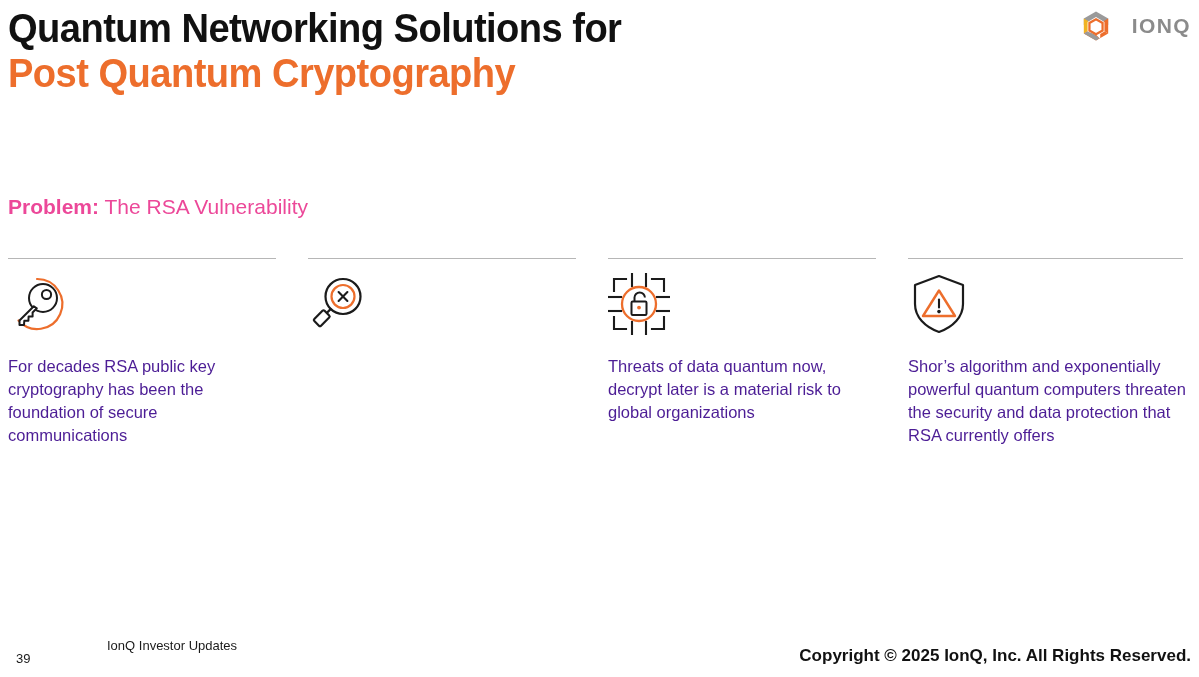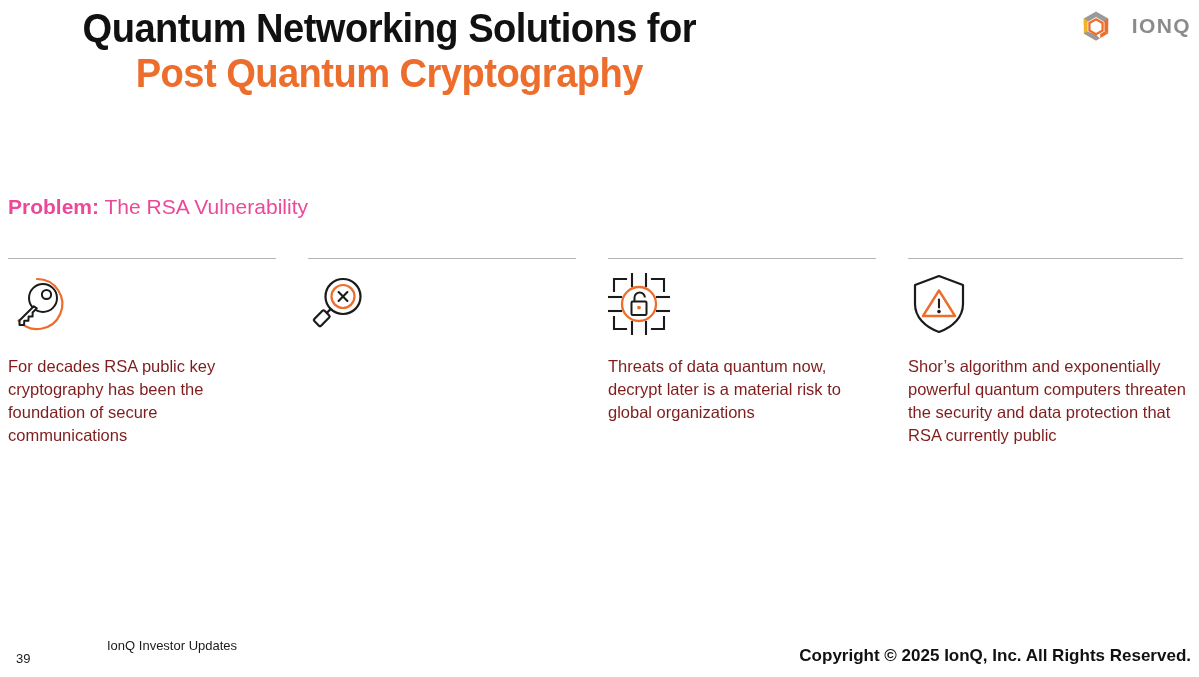--- a/index.html
+++ b/index.html
@@ -16,21 +16,20 @@
     color: #1b1b1b;
     -webkit-font-smoothing: antialiased;
   }
 
   
   #slide-title {
     position: absolute;
     left: 8px;
     top: 6px;
     width: 820px;
-    text-align: center;
   }
   .title-line {
     font-family: "Liberation Sans Narrow", "Liberation Sans", sans-serif;
     font-weight: bold;
     font-size: 41px;
     line-height: 45px;
     letter-spacing: -0.6px;
     white-space: nowrap;
     transform: scaleX(0.93);
     transform-origin: left center;
@@ -85,21 +84,21 @@
   }
   .column .icon-wrap {
     height: 76px;
     padding-top: 14px;
     box-sizing: border-box;
   }
   .column .icon-wrap svg { display: block; }
   .column .body-text {
     font-size: 16.5px;
     line-height: 23px;
-    color: #7f1d1d;
+    color: #4c1d95;
     padding-top: 20px;
     white-space: pre-line;
   }
   .column.c4 { flex: 0 0 283px; width: 283px; }
   .column.c4 .rule { width: 275px; }
 
   
   #footer-page-number {
     position: absolute;
     left: 9px;
@@ -220,20 +219,20 @@
     <div class="icon-wrap">
       <span>
         <svg width="62" height="62" viewBox="0 0 62 62" aria-hidden="true">
           <path d="M31 3 L55 12 L55 31 C55 44 45 54 31 59 C17 54 7 44 7 31 L7 12 Z" fill="#ffffff" stroke="#1b1b1b" stroke-width="2.2" stroke-linejoin="round"></path>
           <path d="M31 17.5 L47 43 L15 43 Z" fill="none" stroke="#ED6E2C" stroke-width="2.4" stroke-linejoin="round"></path>
           <line x1="31" y1="26.5" x2="31" y2="34.5" stroke="#1b1b1b" stroke-width="2.1" stroke-linecap="round"></line>
           <circle cx="31" cy="38.6" r="1.8" fill="#1b1b1b"></circle>
         </svg>
       </span>
     </div>
-    <div class="body-text">Shor’s algorithm and exponentially powerful quantum computers threaten the security and data protection that RSA currently public</div>
+    <div class="body-text">Shor’s algorithm and exponentially powerful quantum computers threaten the security and data protection that RSA currently offers</div>
   </div>
 
 </div>
 
 <div id="footer-page-number">39</div>
 <div id="footer-deck-name">IonQ Investor Updates</div>
 <div id="footer-copyright">Copyright © 2025 IonQ, Inc. All Rights Reserved.</div>
 
 </body></html>

